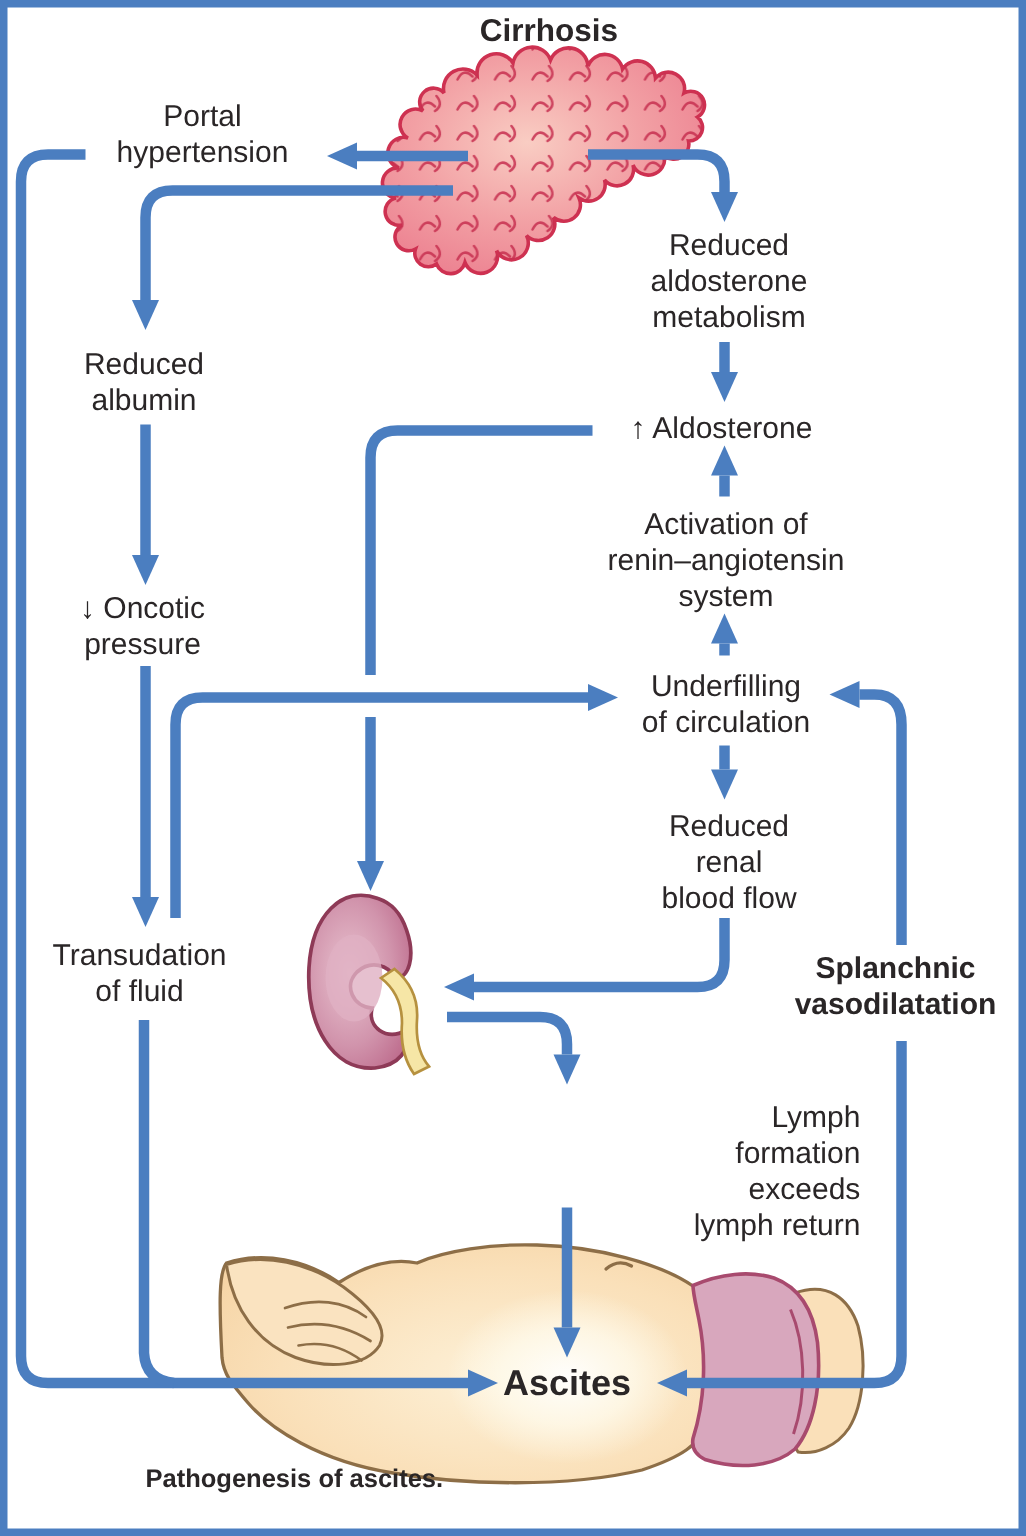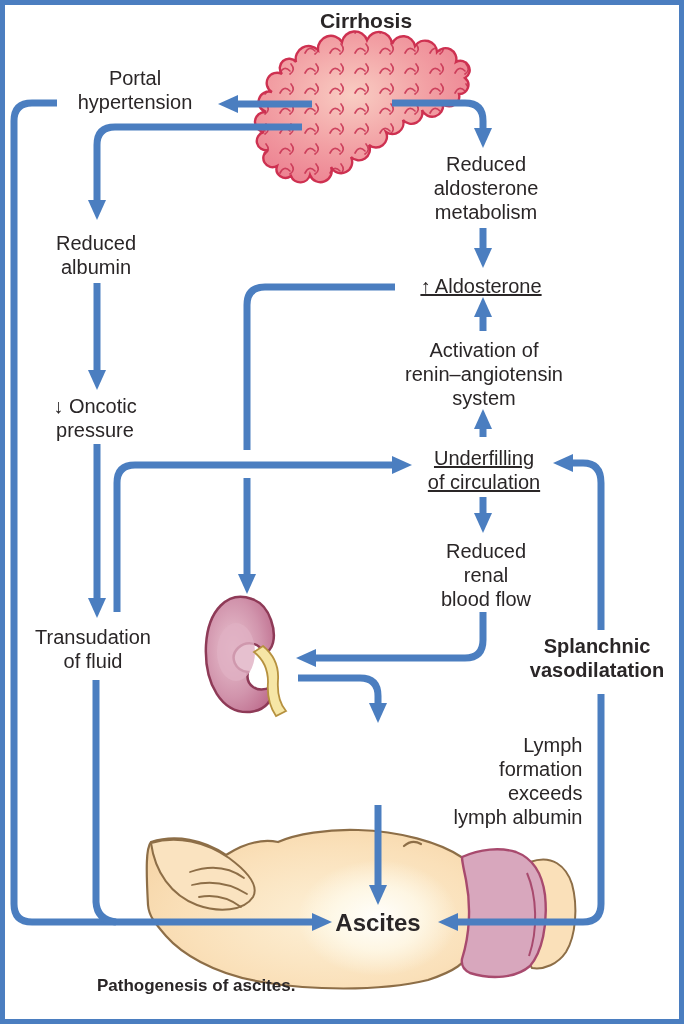--- a/index.html
+++ b/index.html
@@ -7,23 +7,23 @@
          font-family:"Liberation Sans",sans-serif;}
   #diagram-svg{position:absolute;left:0;top:0;}
   .lbl{position:absolute;transform:translate(-50%,-50%);white-space:pre-line;text-align:center;
        font:20px/24px "Liberation Sans",sans-serif;color:#2a2627;}
   #lbl-cirrhosis{left:366px;top:21px;font-weight:bold;font-size:21px;}
   #lbl-portal{left:135px;top:90px;}
   #lbl-albumin{left:96px;top:255px;}
   #lbl-oncotic{left:95px;top:418px;text-align:center;}
   #lbl-transudation{left:93px;top:649px;}
   #lbl-ram{left:486px;top:188px;}
-  #lbl-aldosterone{left:481px;top:286px;text-decoration:underline;}
+  #lbl-aldosterone{left:481px;top:286px;}
   #lbl-activation{left:484px;top:374px;}
-  #lbl-underfilling{left:484px;top:470px;text-decoration:underline;}
+  #lbl-underfilling{left:484px;top:470px;}
   #lbl-renal{left:486px;top:575px;}
   #lbl-splanchnic{left:597px;top:658px;font-weight:bold;}
   #lbl-salt{left:378px;top:766px;}
   #lbl-lymph{left:518px;top:781px;text-align:right;}
   #lbl-ascites{left:378px;top:923px;font-weight:bold;font-size:24px;}
   #caption{position:absolute;left:97px;top:976px;font:bold 17px/20px "Liberation Sans",sans-serif;color:#2a2627;}
 </style>
 </head>
 <body>
 
@@ -154,17 +154,17 @@
 <div class="lbl" id="lbl-underfilling">Underfilling
 of circulation</div>
 <div class="lbl" id="lbl-renal">Reduced
 renal
 blood flow</div>
 <div class="lbl" id="lbl-splanchnic">Splanchnic
 vasodilatation</div>
 <div class="lbl" id="lbl-lymph">Lymph
 formation
 exceeds
-lymph albumin</div>
+lymph return</div>
 <div class="lbl" id="lbl-ascites">Ascites</div>
 <div id="caption">Pathogenesis of ascites.</div>
 
 </div>
 
 </body></html>

